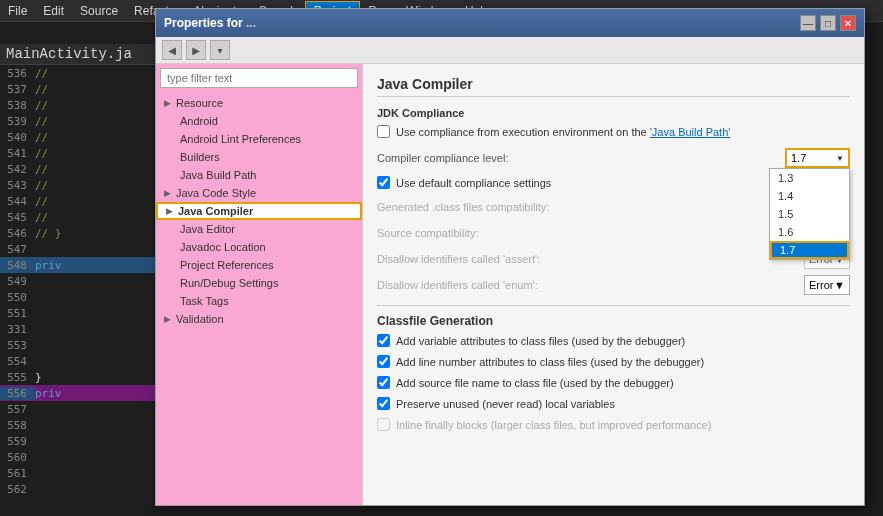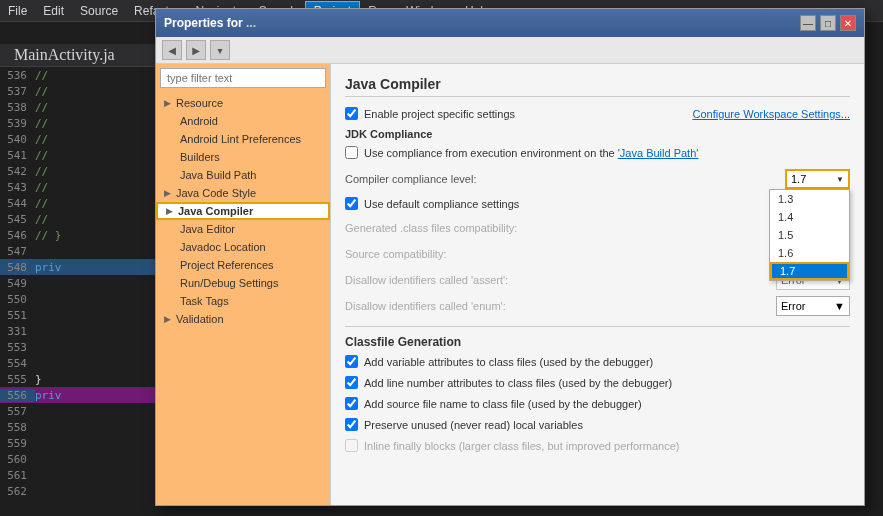--- a/index.html
+++ b/index.html
@@ -74,21 +74,21 @@
       display: flex; align-items: center; justify-content: center;
       font-size: 10px; cursor: pointer; color: #555;
     }
 
     .dialog-body {
       display: flex; flex: 1; overflow: hidden;
     }
 
     
     .left-panel {
-      width: 175px; background: #fdba74; border-right: 1px solid #ccc;
+      width: 207px; background: #f9a8d4; border-right: 1px solid #ccc;
       display: flex; flex-direction: column;
     }
     .filter-input {
       margin: 4px; padding: 3px 6px; border: 1px solid #aaa;
       font-size: 11px; color: #999; background: #fff;
     }
     .tree-area {
       flex: 1; overflow-y: auto; padding: 2px 0;
     }
     .tree-item {
@@ -142,21 +142,21 @@
     }
 
     .dd-btn {
       width: 65px; height: 20px; border: 1px solid #0078d4;
       background: #fff; font-size: 11px; display: flex; align-items: center;
       justify-content: space-between; padding: 1px 4px; cursor: pointer;
     }
     .dd-arrow { font-size: 8px; color: #333; }
 
     .error-dropdown {
-      width: 74px; height: 20px; border: 1px solid #aaa; background: #fff;
+      width: 46px; height: 20px; border: 1px solid #aaa; background: #fff;
       font-size: 11px; display: flex; align-items: center;
       justify-content: space-between; padding: 1px 4px; cursor: pointer;
     }
 
     .classfile-section {
       margin-top: 10px; border-top: 1px solid #ccc; padding-top: 8px;
     }
     .classfile-title {
       font-size: 12px; font-weight: bold; color: #333; margin-bottom: 6px;
     }
@@ -177,21 +177,21 @@
   <div class="menubar-item">Search</div>
   <div class="menubar-item active">Project</div>
   <div class="menubar-item">Run</div>
   <div class="menubar-item">Window</div>
   <div class="menubar-item">Help</div>
 </div>
 
 <div class="editor-lines">
   <div style="height:22px;"></div>
   <div style="display:flex;align-items:center;padding:2px 0;background:#2d2d30;border-bottom:1px solid #3f3f46;">
-    <span style="font-size:16px;color:#d4d4d4;padding:0 14px;font-family:Liberation Serif, serif;">MainActivity.ja</span>
+    <span style="font-size:14px;color:#d4d4d4;padding:0 6px;font-family:Liberation Mono, monospace;">MainActivity.ja</span>
   </div>
   <div class="editor-line">
       <span class="line-num">536</span>
       <span class="line-content">//</span>
     </div>
   <div class="editor-line">
       <span class="line-num">537</span>
       <span class="line-content">//</span>
     </div>
   <div class="editor-line">
@@ -374,25 +374,20 @@
         <div class="tree-item" style="padding-left:8px;">
           <span class="tree-arrow">▶</span>
           <span class="tree-label">Validation</span>
         </div>
       </div>
     </div>
 
     <div class="right-panel">
       <div class="section-title">Java Compiler</div>
 
-      <div class="checkbox-row">
-        <input type="checkbox" checked="" style="">
-        <span class="checkbox-label">Enable project specific settings</span>
-        <span class="config-link">Configure Workspace Settings...</span>
-      </div>
 
       <div class="subsection-title">JDK Compliance</div>
 
       <div class="checkbox-row" style="margin-bottom:10px;">
         <input type="checkbox" style="">
         <span class="checkbox-label">Use compliance from execution environment on the <span style="color:#0066cc;text-decoration:underline;cursor:pointer;">'Java Build Path'</span></span>
       </div>
 
       <div style="position:relative;">
         <div class="field-row">

